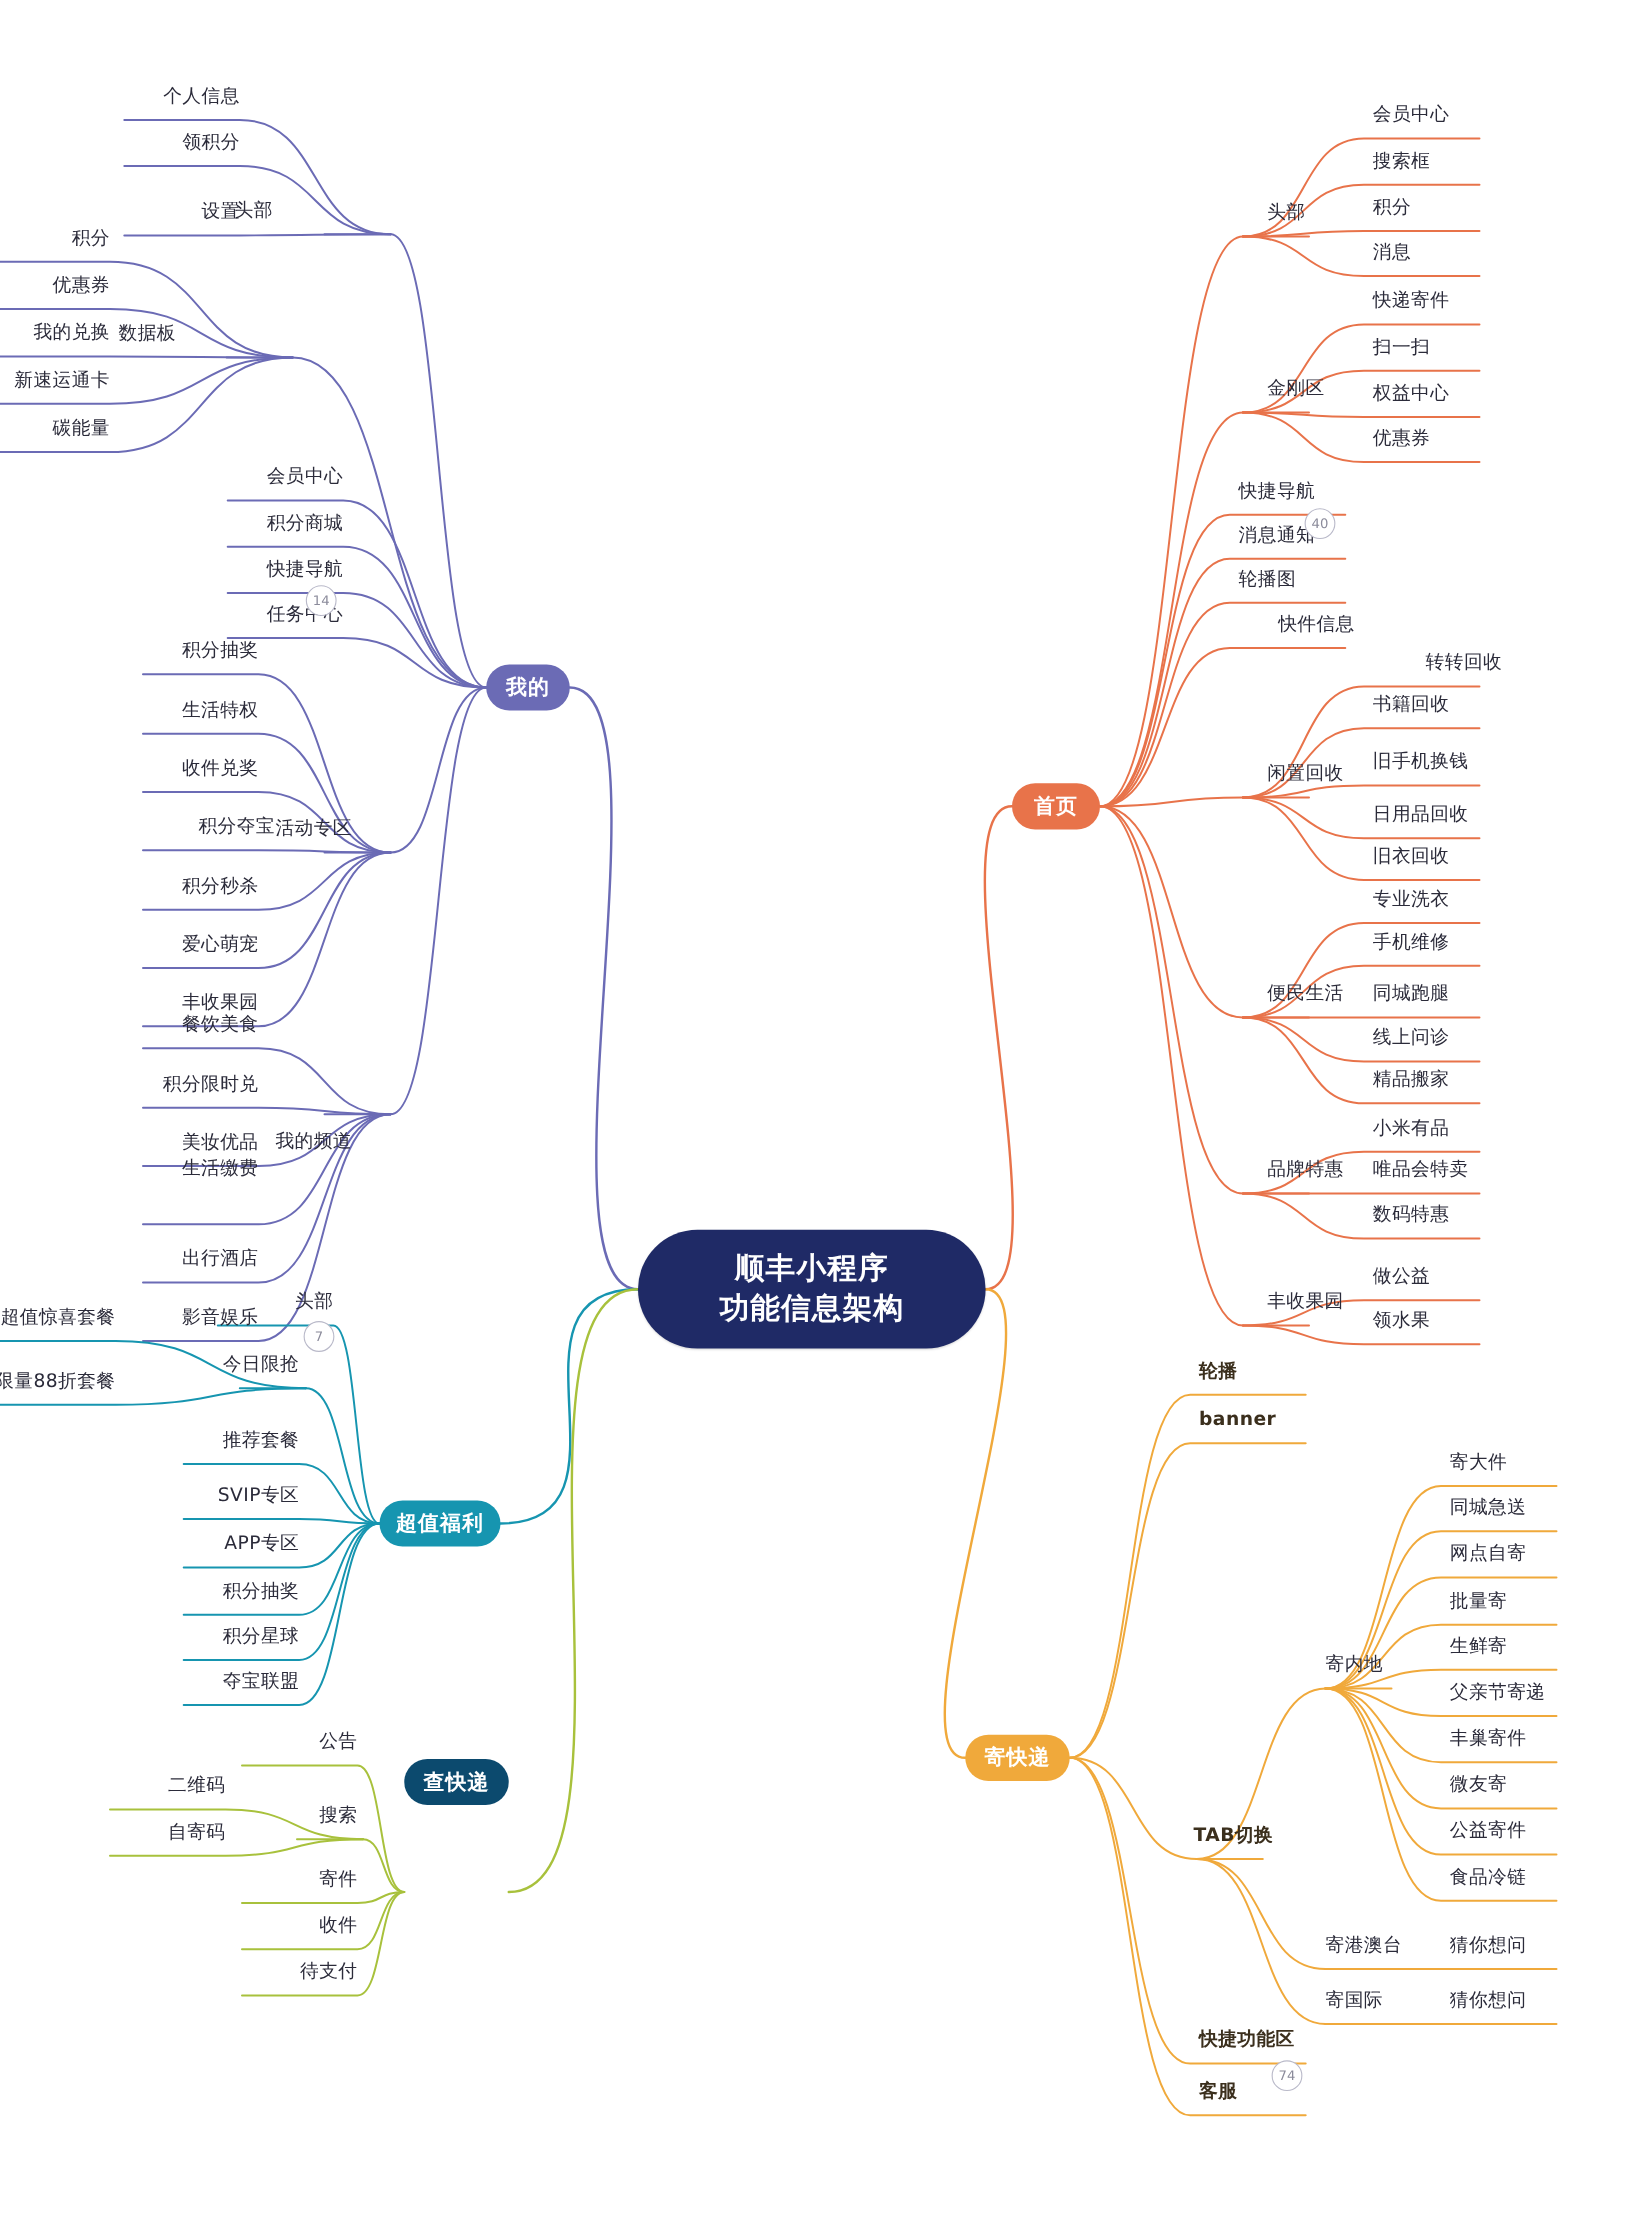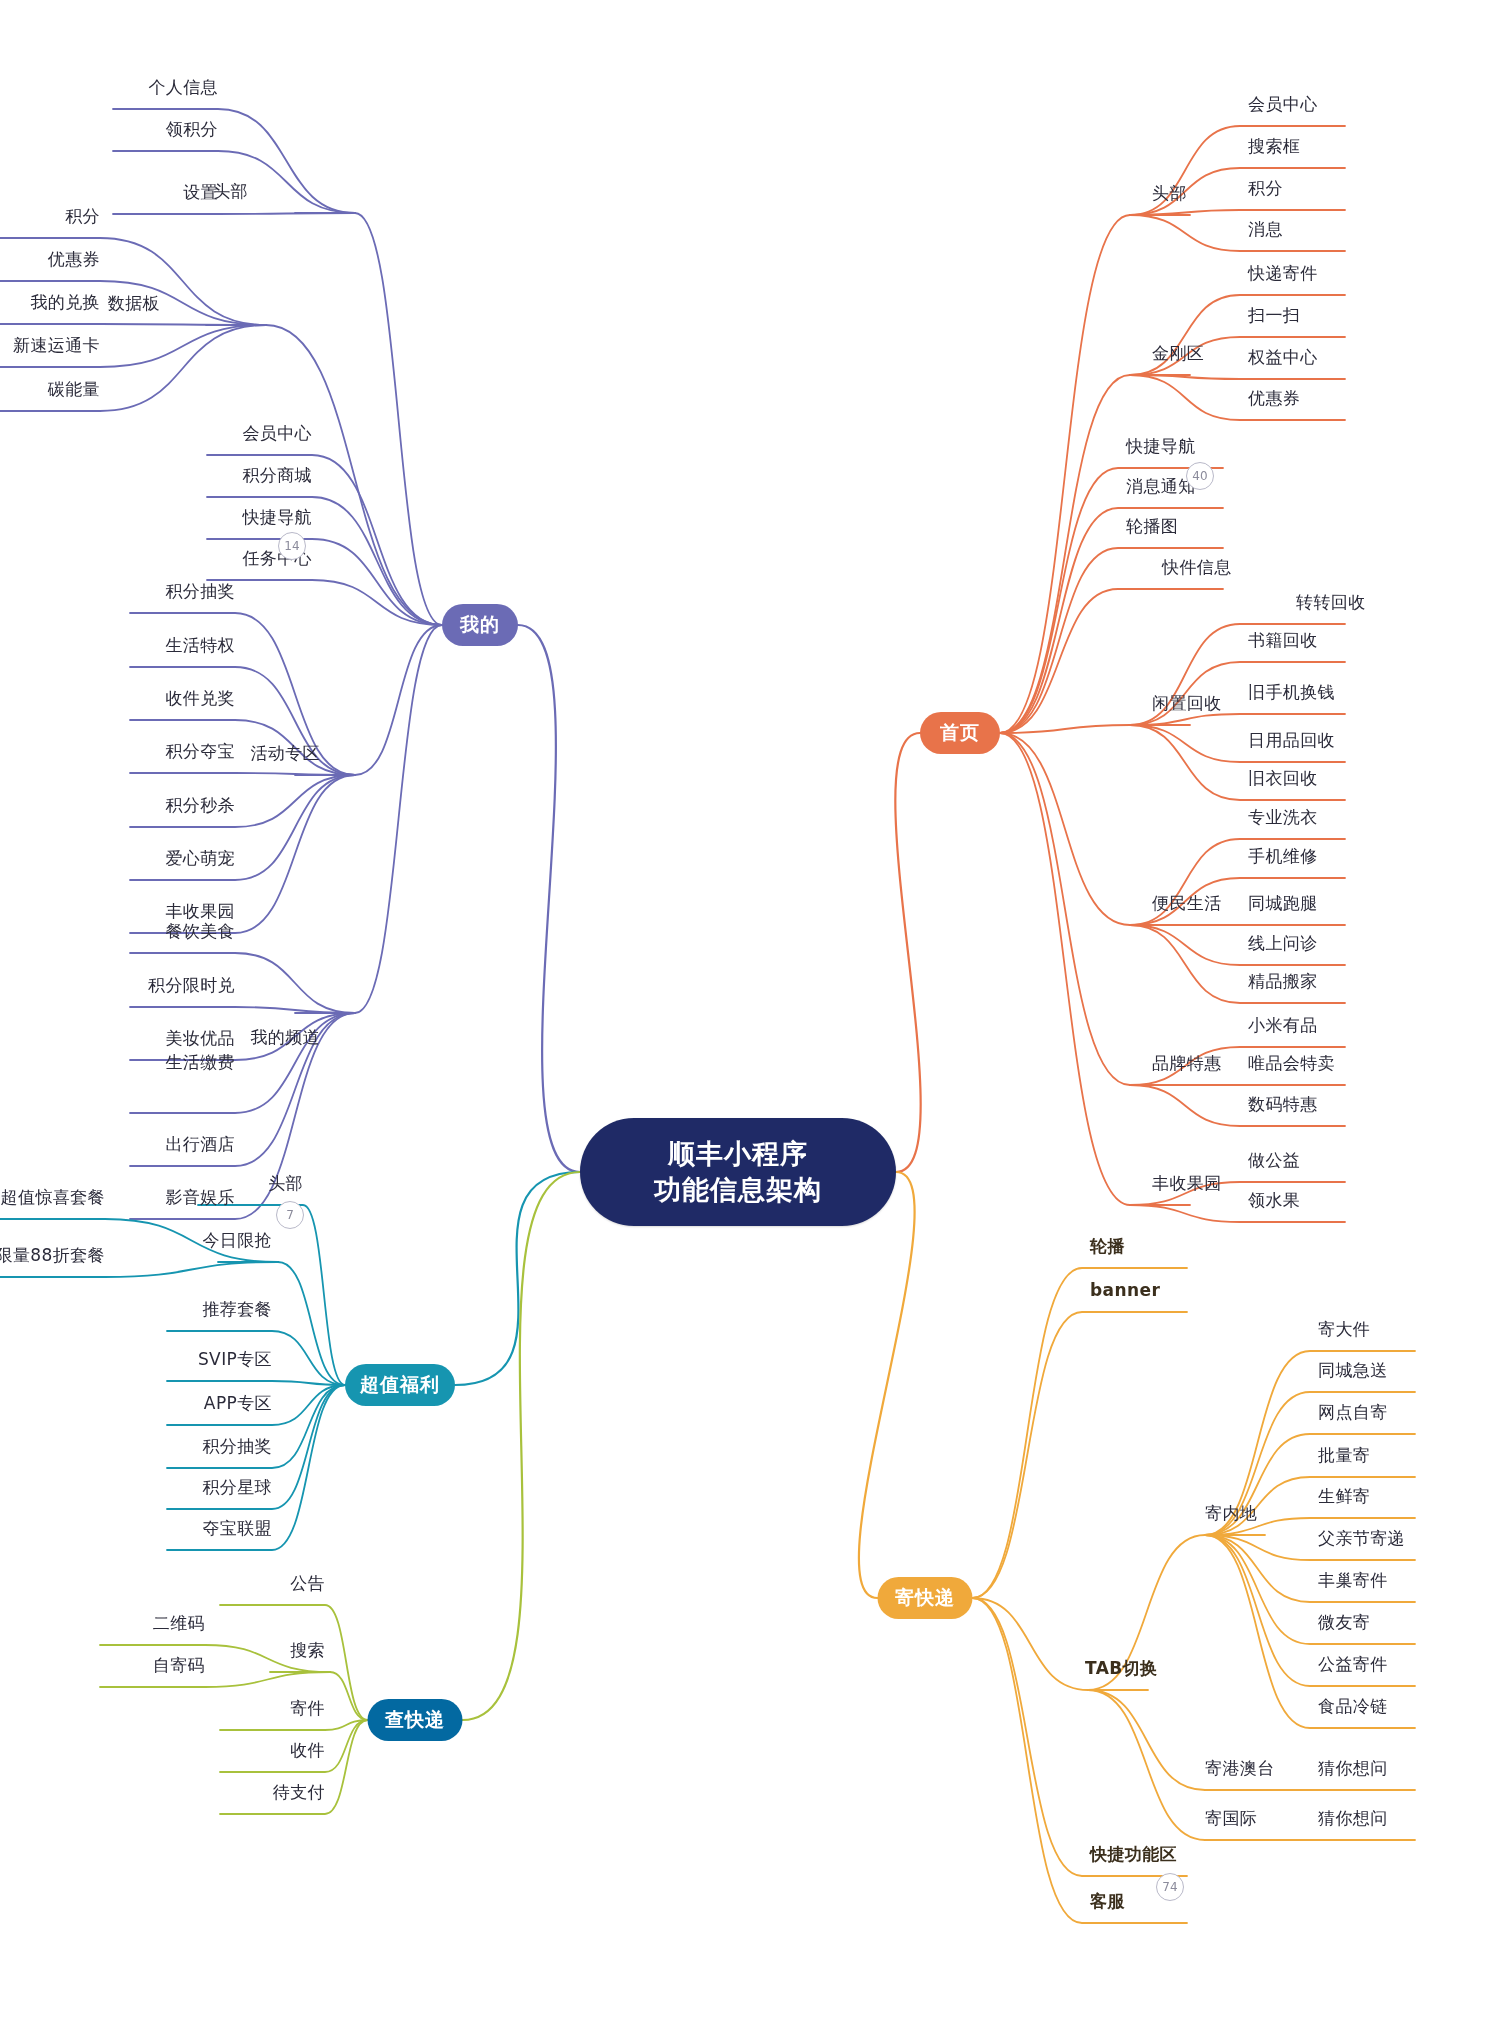--- a/index.html
+++ b/index.html
@@ -166,21 +166,21 @@
     <div class="node-label right" style="left: 100px; top: 389px;">碳能量</div>
     <div class="node-label right" style="left: 312px; top: 433px;">会员中心</div>
     <div class="node-label right" style="left: 312px; top: 475px;">积分商城</div>
     <div class="node-label right" style="left: 312px; top: 517px;">快捷导航</div>
     <div class="node-label right" style="left: 312px; top: 558px;">任务中心</div>
     <div class="badge" style="left: 292px; top: 546px;">14</div>
     <div class="node-label right" style="left: 320px; top: 753px;">活动专区</div>
     <div class="node-label right" style="left: 235px; top: 591px;">积分抽奖</div>
     <div class="node-label right" style="left: 235px; top: 645px;">生活特权</div>
     <div class="node-label right" style="left: 235px; top: 698px;">收件兑奖</div>
-    <div class="node-label right" style="left: 235px; top: 751px; text-align: right;">积分夺宝</div>
+    <div class="node-label right" style="left: 250px; top: 751px; text-align: right;">积分夺宝</div>
     <div class="node-label right" style="left: 235px; top: 805px;">积分秒杀</div>
     <div class="node-label right" style="left: 235px; top: 858px;">爱心萌宠</div>
     <div class="node-label right" style="left: 235px; top: 911px;">丰收果园</div>
     <div class="node-label right" style="left: 320px; top: 991px; margin-top: 46px;">我的频道</div>
     <div class="node-label right" style="left: 235px; top: 931px;">餐饮美食</div>
     <div class="node-label right" style="left: 235px; top: 985px;">积分限时兑</div>
     <div class="node-label right" style="left: 235px; top: 1038px;">美妆优品</div>
     <div class="node-label right" style="left: 235px; top: 1062px;">生活缴费</div>
     <div class="node-label right" style="left: 235px; top: 1144px;">出行酒店</div>
     <div class="node-label right" style="left: 235px; top: 1197px;">影音娱乐</div>
@@ -224,21 +224,21 @@
     <div class="badge" style="left: 290px; top: 1215px;">7</div>
     <div class="node-label right" style="left: 272px; top: 1240px;">今日限抢</div>
     <div class="node-label right" style="left: 105px; top: 1197px;">超值惊喜套餐</div>
     <div class="node-label right" style="left: 105px; top: 1255px;">每月限量88折套餐</div>
     <div class="node-label right" style="left: 272px; top: 1309px;">推荐套餐</div>
     <div class="node-label right" style="left: 272px; top: 1359px;">SVIP专区</div>
     <div class="node-label right" style="left: 272px; top: 1403px;">APP专区</div>
     <div class="node-label right" style="left: 272px; top: 1446px;">积分抽奖</div>
     <div class="node-label right" style="left: 272px; top: 1487px;">积分星球</div>
     <div class="node-label right" style="left: 272px; top: 1528px;">夺宝联盟</div>
-    <div class="branch-node" style="background: #0369a1; left: 415px; top: 1720px; width: 95px; height: 42px;">查快递</div>
+    <div class="branch-node" style="background: #0c4a6e; left: 415px; top: 1620px; width: 95px; height: 42px;">查快递</div>
     <div class="node-label right" style="left: 325px; top: 1583px;">公告</div>
     <div class="node-label right" style="left: 325px; top: 1650px;">搜索</div>
     <div class="node-label right" style="left: 205px; top: 1623px;">二维码</div>
     <div class="node-label right" style="left: 205px; top: 1665px;">自寄码</div>
     <div class="node-label right" style="left: 325px; top: 1708px;">寄件</div>
     <div class="node-label right" style="left: 325px; top: 1750px;">收件</div>
     <div class="node-label right" style="left: 325px; top: 1792px;">待支付</div>
     <div class="branch-node" style="background: rgb(240, 169, 59); left: 925px; top: 1598px; width: 95px; height: 42px;">寄快递</div>
     <div class="node-label bold-label" style="left: 1090px; top: 1246px;">轮播</div>
     <div class="node-label bold-label" style="left: 1090px; top: 1290px;">banner</div>

